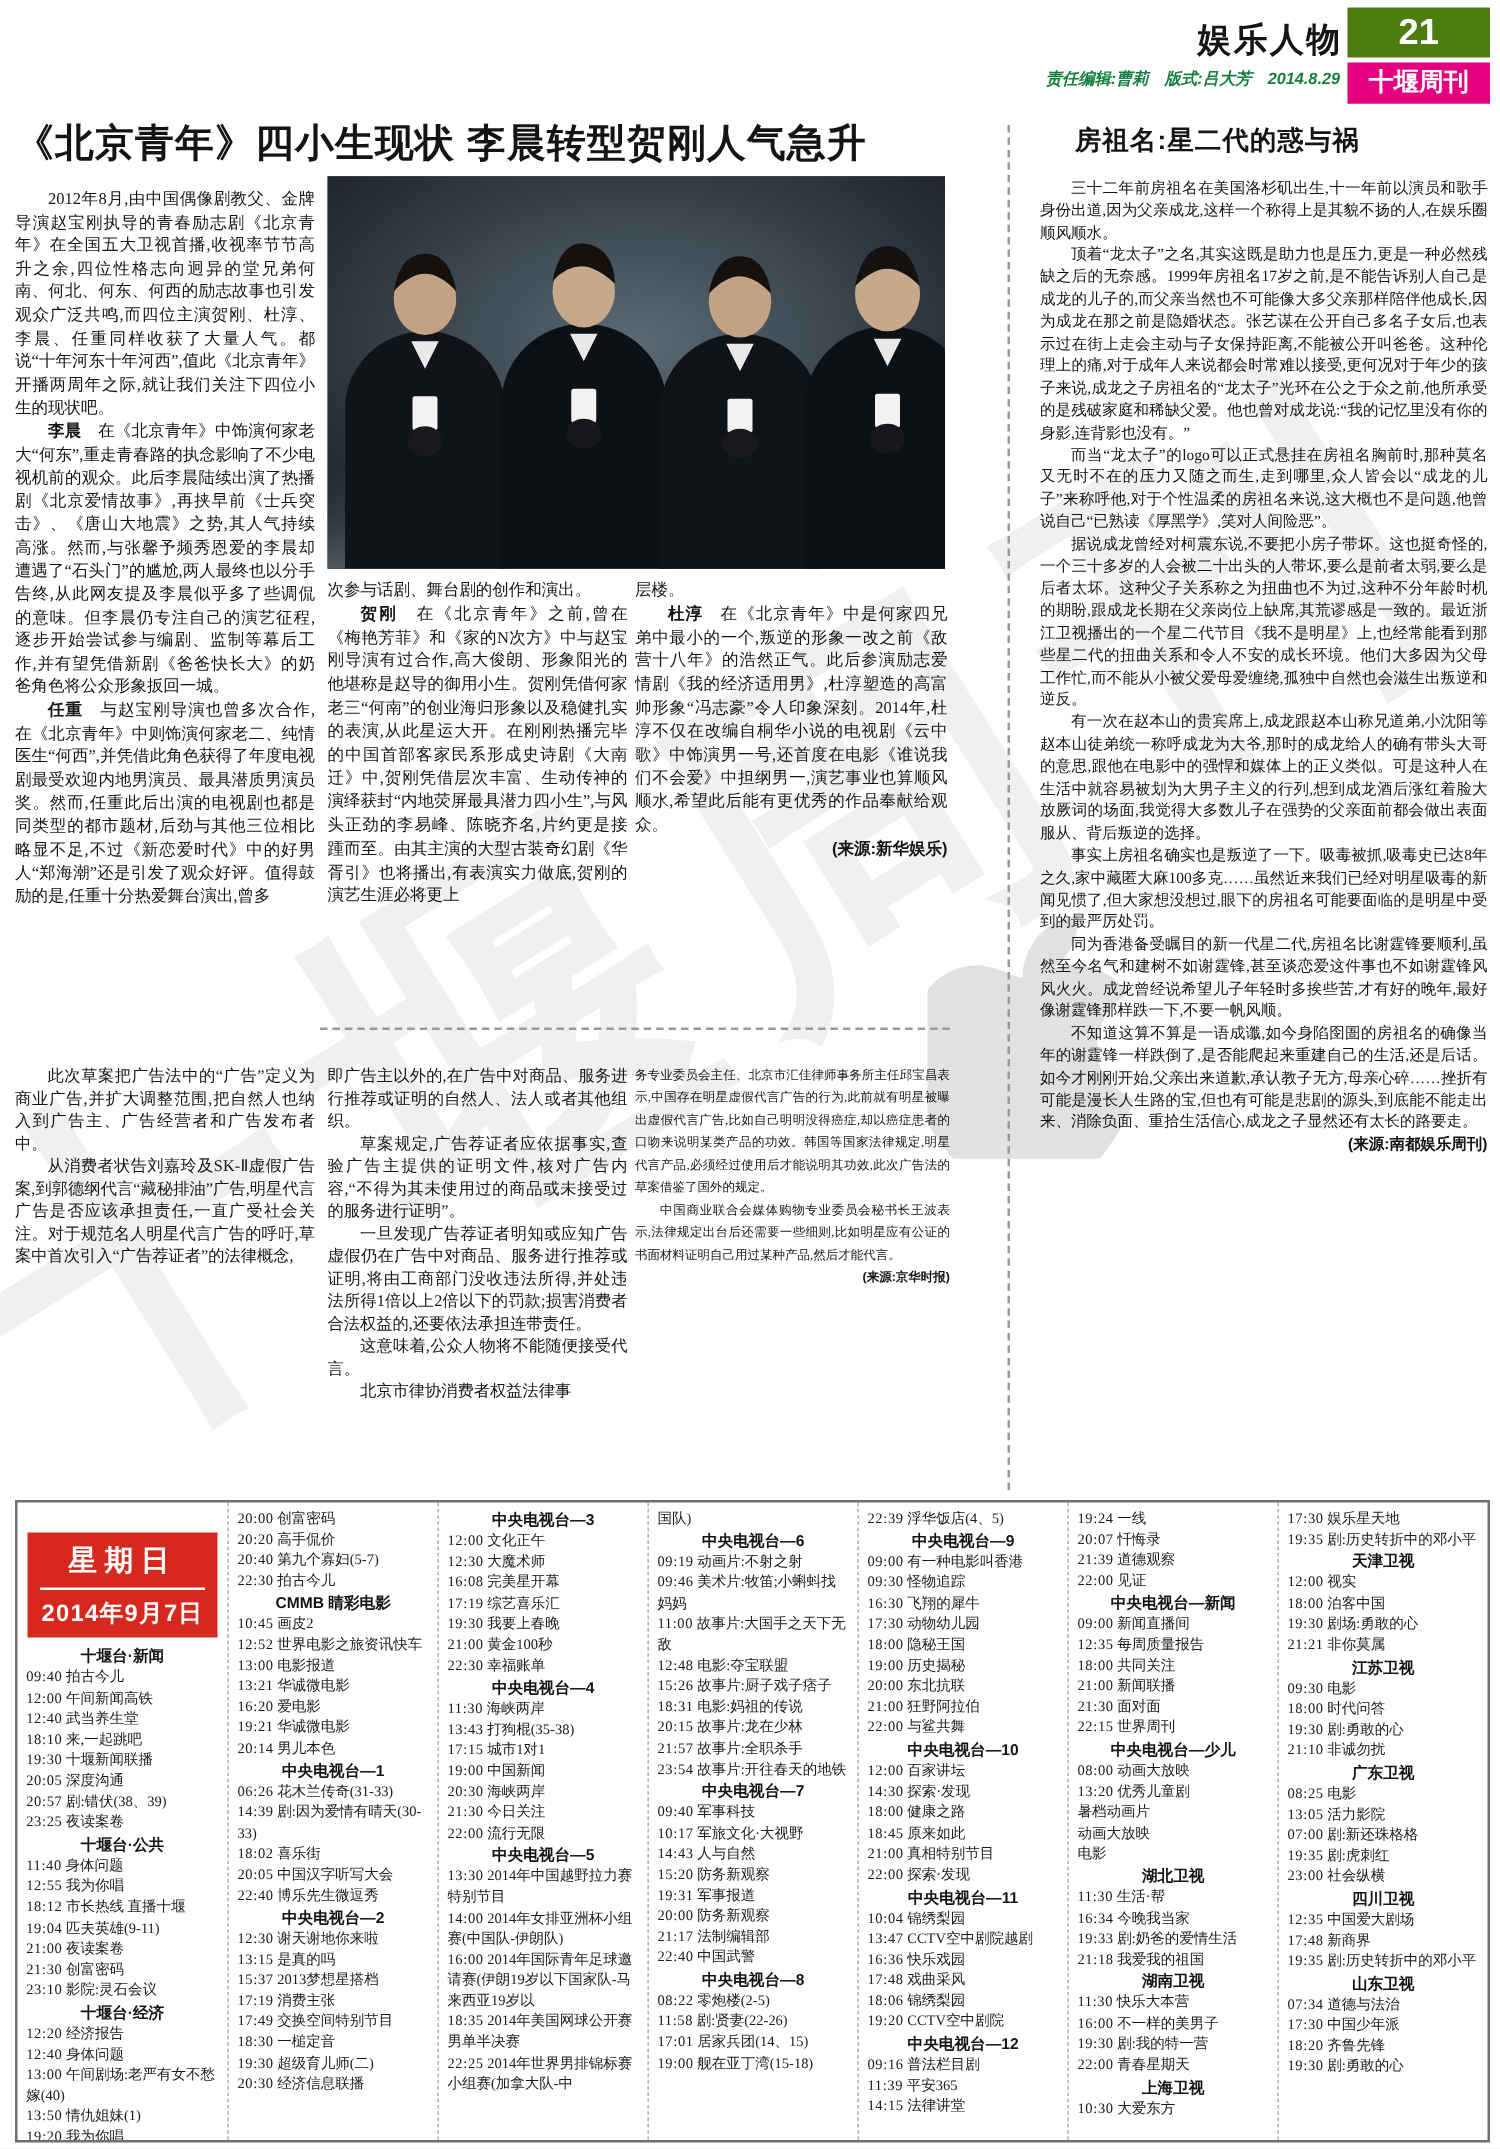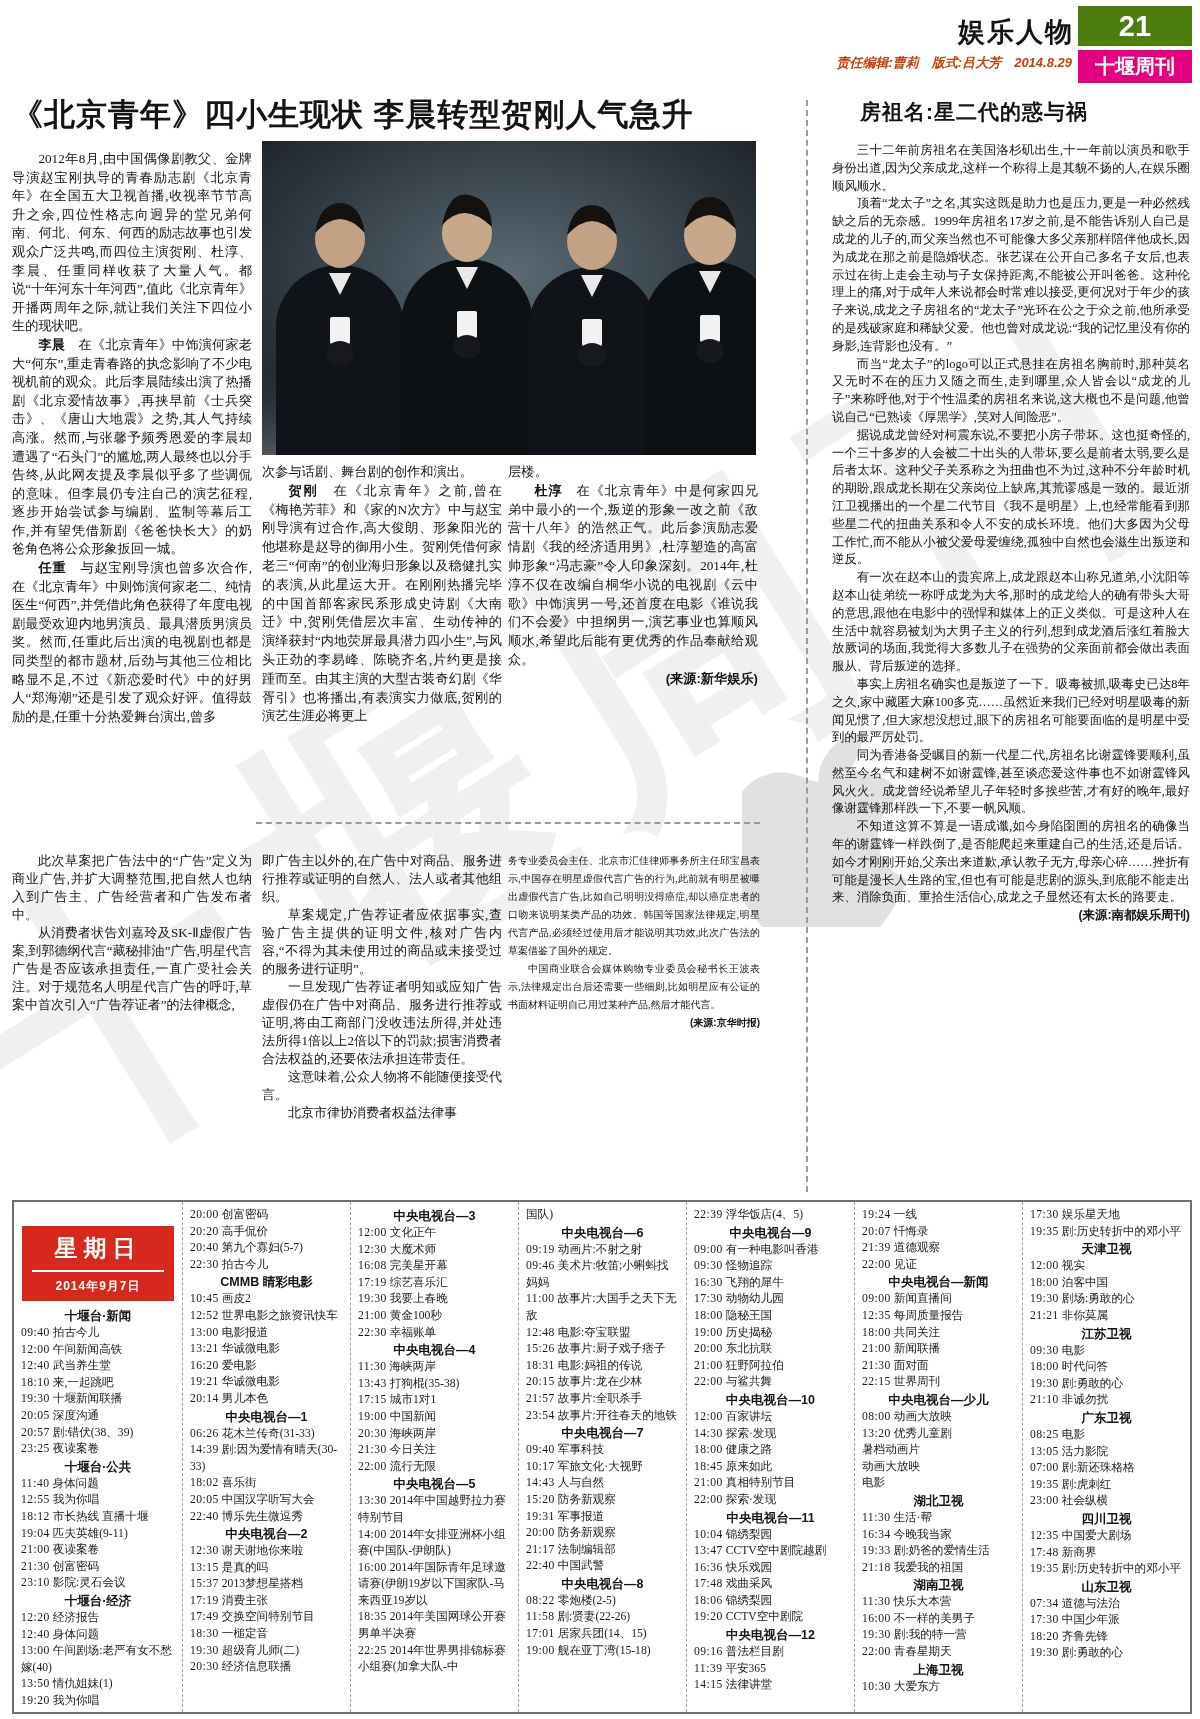--- a/index.html
+++ b/index.html
@@ -10,21 +10,21 @@
   .wm-text{position:absolute;left:-120px;top:520px;width:1400px;z-index:0;
            font-family:"Liberation Sans",sans-serif;font-weight:bold;font-size:300px;
            letter-spacing:40px;color:rgba(70,70,70,0.08);transform:rotate(-32deg);
            transform-origin:50% 50%;white-space:nowrap;pointer-events:none;}
   .wm-apple{position:absolute;left:742px;top:732px;z-index:0;opacity:.38;pointer-events:none;}
 
   
   .hdr-section{position:absolute;top:14px;left:942px;width:132px;text-align:right;z-index:1;
                font-family:"Liberation Sans",sans-serif;font-weight:bold;font-size:27px;letter-spacing:2px;}
   .hdr-editor{position:absolute;top:54px;right:128px;z-index:1;font-family:"Liberation Sans",sans-serif;
-              font-weight:bold;font-style:italic;font-size:13px;color:#c2410c;}
+              font-weight:bold;font-style:italic;font-size:13px;color:#15803d;}
   .pagebox{position:absolute;top:6px;right:8px;width:114px;z-index:1;}
   .pagenum{background:#4d7c0f;color:#fff;text-align:center;font-family:"Liberation Sans",sans-serif;
            font-weight:bold;font-size:29px;height:40px;line-height:40px;}
   .masthead{margin-top:4px;background:#e4007f;color:#fff;text-align:center;
             font-family:"Liberation Sans",sans-serif;font-weight:bold;font-size:20px;height:33px;line-height:33px;}
 
   
   .main-title{position:absolute;left:12px;top:94px;width:780px;z-index:1;white-space:nowrap;
               font-family:"Liberation Sans",sans-serif;font-weight:900;font-size:31px;letter-spacing:1px;}
   .col{position:absolute;z-index:1;text-align:justify;overflow:hidden;}
@@ -56,21 +56,21 @@
   #mid-col3{left:508px;top:852px;width:252px;height:308px;font-size:10px;line-height:18px;}
 
   
   #tvbox{position:absolute;left:12px;top:1200px;width:1176px;height:510px;z-index:1;
          border:2px solid #6f6f6f;display:grid;grid-template-columns:repeat(7,1fr);background:transparent;}
   .tvcol{padding:5px 7px 4px 7px;overflow:hidden;border-left:1px dashed #9f9f9f;}
   .tvcol:first-child{border-left:none;}
   .dayhdr{background:#d7281e;color:#fff;text-align:center;margin:19px 1px 7px 1px;padding:7px 0 6px 0;
           font-family:"Liberation Sans",sans-serif;font-weight:bold;}
   .dayhdr .d1{font-size:23px;letter-spacing:6px;border-bottom:2px solid #fff;margin:0 10px 6px 10px;padding-bottom:6px;}
-  .dayhdr .d2{font-size:12px;letter-spacing:1px;}
+  .dayhdr .d2{font-size:19px;letter-spacing:1px;}
   .ch{text-align:center;font-family:"Liberation Sans",sans-serif;font-weight:bold;
       font-size:12.5px;line-height:17px;margin-top:1px;}
   .it{font-size:11.6px;line-height:16.6px;color:#1a1a1a;}
   .it .t{letter-spacing:0.5px;}
 </style>
 </head>
 <body>
 
 <div id="page">
 

